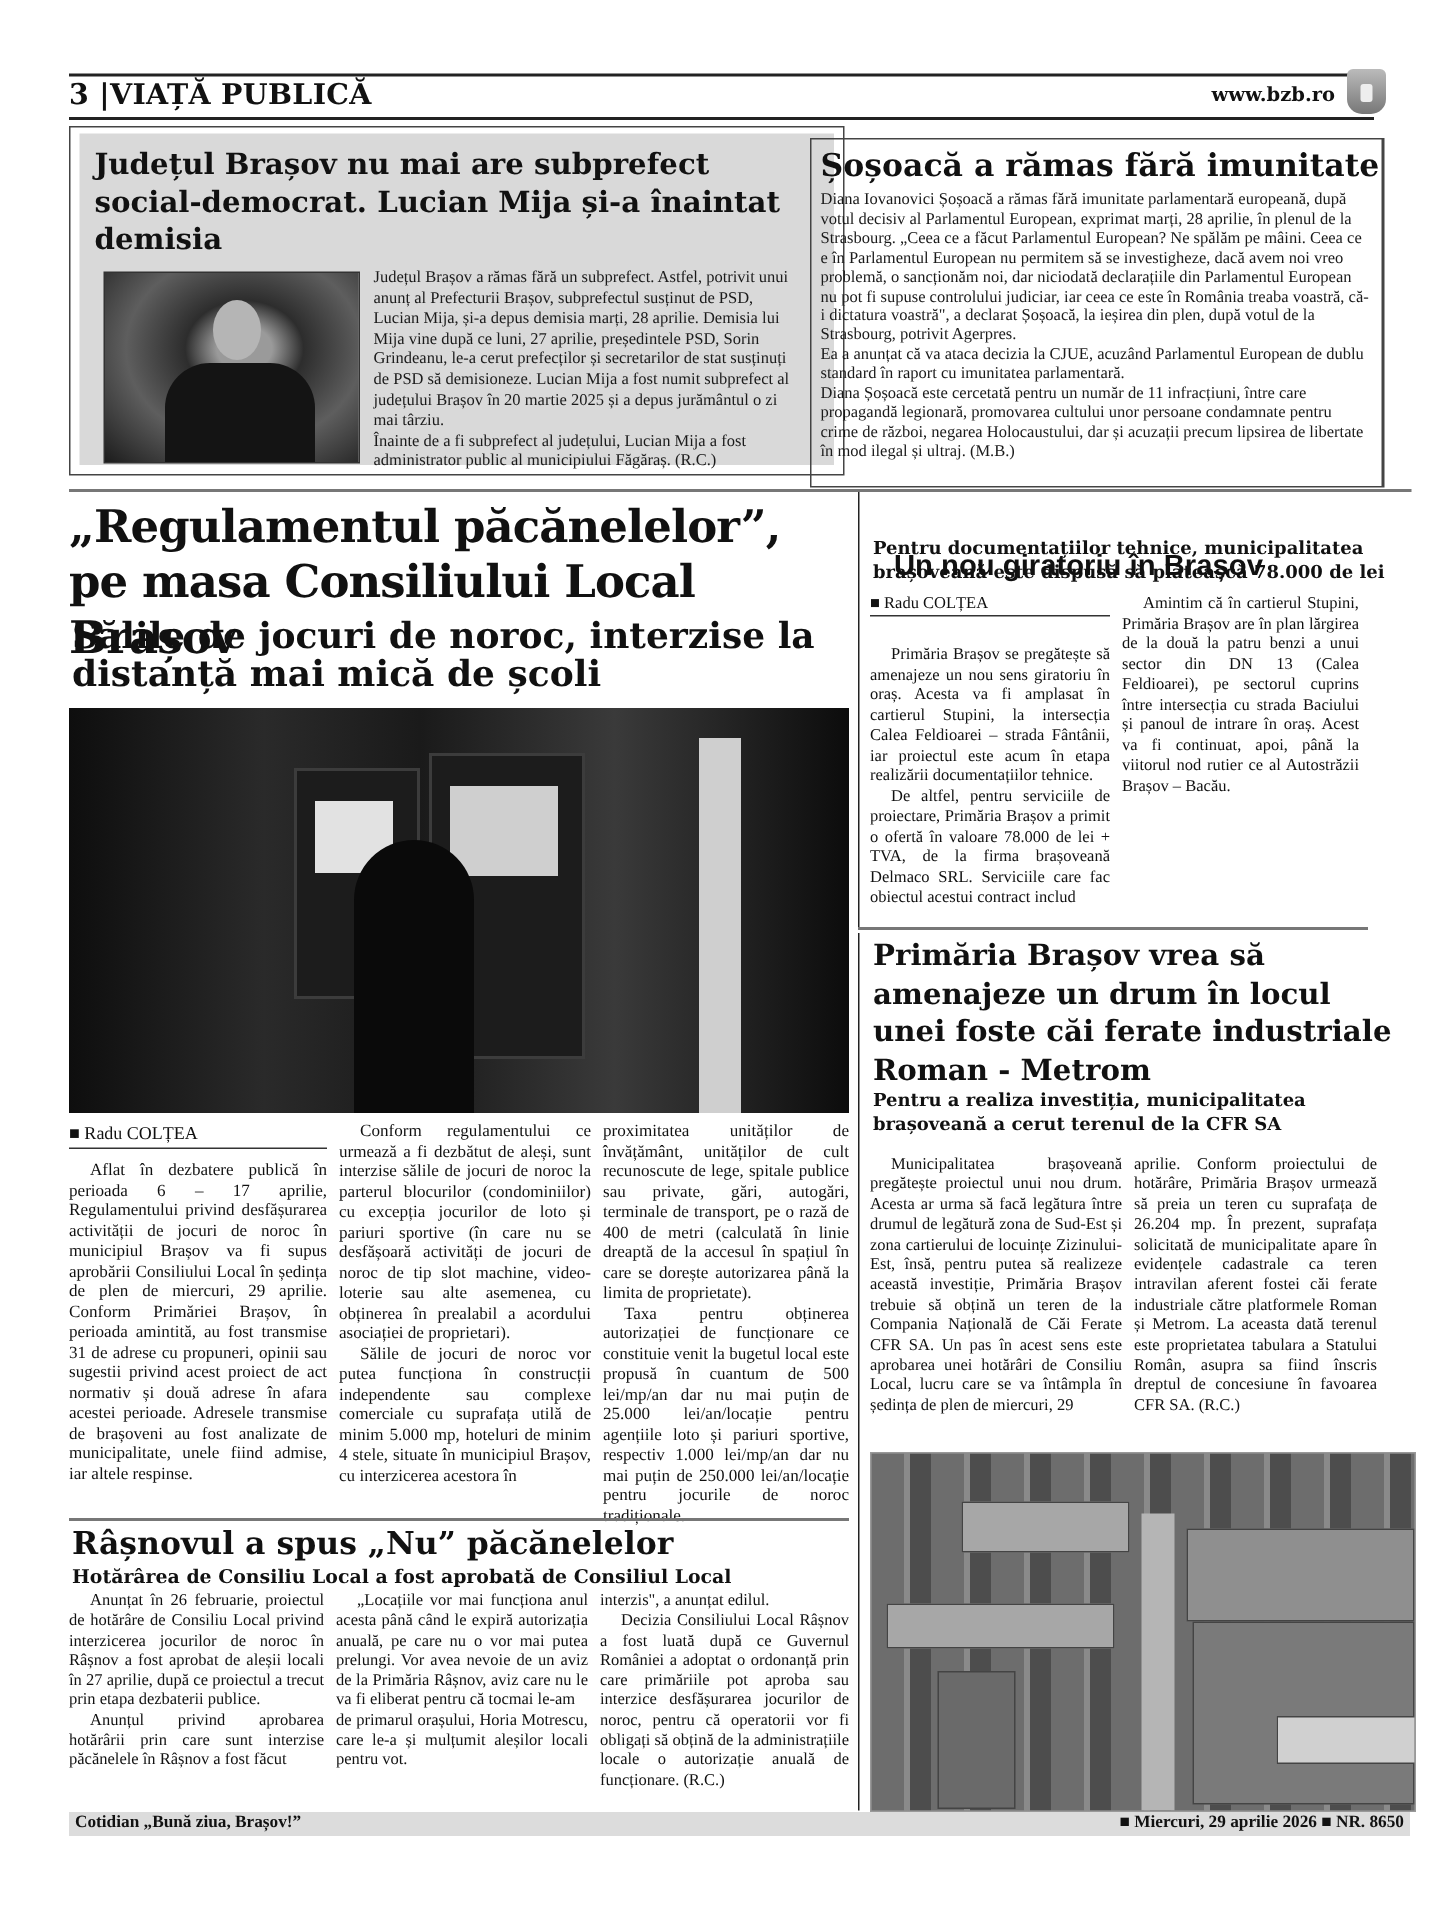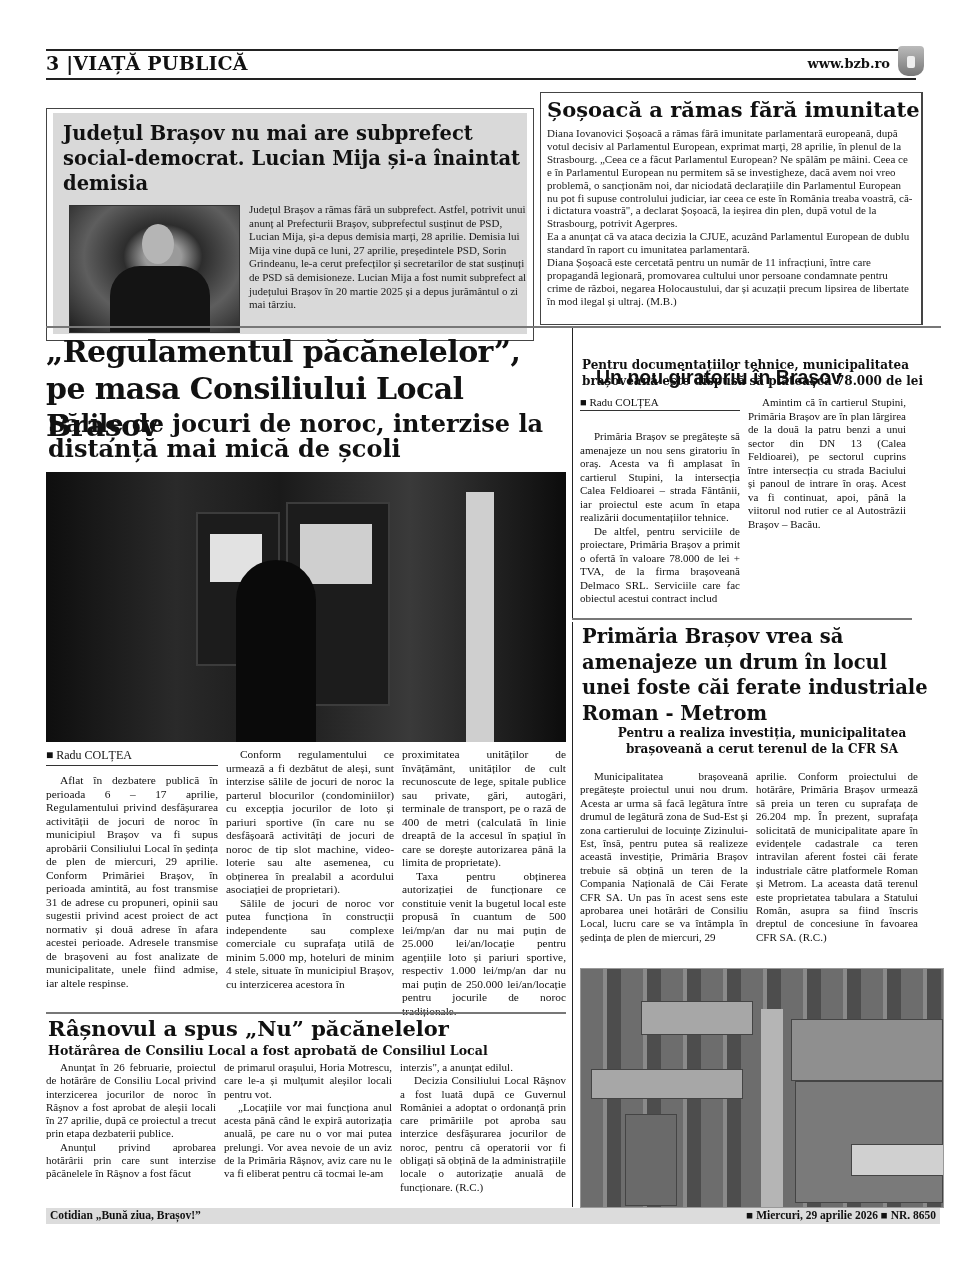--- a/index.html
+++ b/index.html
@@ -7,21 +7,21 @@
   .abs { position:absolute; }
   .rule { position:absolute; background:#222; }
 
   
   #hdr-left { left:46px; top:52px; font-family:"DejaVu Serif", serif; font-weight:bold; font-size:19px; letter-spacing:0.2px; }
   #hdr-right { right:80px; top:56px; font-family:"DejaVu Serif", serif; font-weight:bold; font-size:13px; }
   #crest { right:46px; top:46px; width:26px; height:30px; background:linear-gradient(#bbb,#777); border-radius:4px 4px 10px 10px; }
   #crest::after { content:""; position:absolute; left:9px; top:10px; width:8px; height:12px; background:#eee; border-radius:2px; }
 
   
-  #box1 { left:46px; top:108px; width:486px; height:231px; border:1px solid #444; }
+  #box1 { left:46px; top:84px; width:486px; height:231px; border:1px solid #444;padding-left:29px; }
   #box1-inner { position:absolute; left:6px; top:4px; right:6px; bottom:6px; background:#d9d9d9; }
   #box1-title { position:absolute; left:10px; top:8px; width:460px; font-family:"DejaVu Serif", serif; font-weight:bold; font-size:19.5px; line-height:25px; }
   #box1-photo { position:absolute; left:16px; top:92px; width:169px; height:126px; background:radial-gradient(ellipse at 55% 40%, #9a9a9a 0 14%, #2d2d2d 30%, #5e5e5e 60%, #1c1c1c 100%); border:1px solid #333; }
   #box1-photo .face { position:absolute; left:72px; top:18px; width:32px; height:40px; border-radius:50%; background:#b5b5b5; }
   #box1-photo .coat { position:absolute; left:40px; top:60px; width:100px; height:66px; background:#141414; border-radius:30px 30px 0 0; }
   #box1-text { position:absolute; left:196px; top:90px; width:282px; font-family:"Liberation Serif", serif; font-size:11px; line-height:13.6px; color:#1a1a1a; }
 
   
   #box2 { left:540px; top:92px; width:380px; height:231px; border:1px solid #444; border-right:2px solid #444; }
   #box2-title { position:absolute; left:6px; top:4px; font-family:"DejaVu Serif", serif; font-weight:bold; font-size:21px; white-space:nowrap; }
@@ -38,21 +38,21 @@
   .col p { margin:0; text-indent:14px; }
 
   
   #vline1 { left:572px; top:328px; width:1px; height:292px; }
   #giro-title { left:596px; top:330px; font-family:Liberation Sans, sans-serif; font-weight:bold; font-size:19.5px; white-space:nowrap;margin-top:36px; }
   #giro-sub { left:582px; top:357px; width:360px; font-family:"DejaVu Serif", serif; font-weight:bold; font-size:12px; line-height:16px; }
   #giro-byline { left:580px; top:396px; width:160px; font-family:"Liberation Serif", serif; font-size:11px; border-bottom:1px solid #333; padding-bottom:2px; }
 
   #vline2 { left:572px; top:622px; width:1px; height:585px; }
   #metrom-title { left:582px; top:624px; width:360px; font-family:"DejaVu Serif", serif; font-weight:bold; font-size:19.5px; line-height:25.5px; }
-  #metrom-sub { left:582px; top:726px; width:360px; font-family:"DejaVu Serif", serif; font-weight:bold; font-size:12px; line-height:15.5px;text-align:center; }
+  #metrom-sub { left:582px; top:726px; width:360px; font-family:"DejaVu Serif", serif; font-weight:bold; font-size:12px; line-height:15.5px; }
   #metrom-photo { left:580px; top:968px; width:362px; height:238px; background:repeating-linear-gradient(90deg,#6d6d6d 0 22px,#8a8a8a 22px 26px,#4d4d4d 26px 40px), #777; overflow:hidden; border:1px solid #999; }
   #metrom-photo .b { position:absolute; background:#a7a7a7; border:1px solid #444; }
   #metrom-photo .d { position:absolute; background:#3a3a3a; }
 
   
   #rasnov-title { left:48px; top:1016px; font-family:"DejaVu Serif", serif; font-weight:bold; font-size:21px; white-space:nowrap; }
   #rasnov-sub { left:48px; top:1043px; font-family:"DejaVu Serif", serif; font-weight:bold; font-size:12.6px; white-space:nowrap; }
 
   
   #footer { left:46px; top:1208px; width:894px; height:16px; background:#dcdcdc; }
@@ -70,20 +70,21 @@
 
 <div class="abs" id="box1">
   <div id="box1-inner">
     <div id="box1-title">Județul Brașov nu mai are subprefect social-democrat. Lucian Mija și-a înaintat demisia</div>
     <div id="box1-photo">
       <div class="coat"></div>
       <div class="face"></div>
     </div>
     <div id="box1-text">
       <div>Județul Brașov a rămas fără un subprefect. Astfel, potrivit unui anunț al Prefecturii Brașov, subprefectul susținut de PSD, Lucian Mija, și-a depus demisia marți, 28 aprilie. Demisia lui Mija vine după ce luni, 27 aprilie, președintele PSD, Sorin Grindeanu, le-a cerut prefecților și secretarilor de stat susținuți de PSD să demisioneze. Lucian Mija a fost numit subprefect al județului Brașov în 20 martie 2025 și a depus jurământul o zi mai târziu.</div>
+      <div>Înainte de a fi subprefect al județului, Lucian Mija a fost administrator public al municipiului Făgăraș. (R.C.)</div>
     </div>
   </div>
 </div>
 
 <div class="abs" id="box2">
   <div id="box2-title">Șoșoacă a rămas fără imunitate</div>
   <div id="box2-text">
     <div>Diana Iovanovici Șoșoacă a rămas fără imunitate parlamentară europeană, după votul decisiv al Parlamentul European, exprimat marți, 28 aprilie, în plenul de la Strasbourg. „Ceea ce a făcut Parlamentul European? Ne spălăm pe mâini. Ceea ce e în Parlamentul European nu permitem să se investigheze, dacă avem noi vreo problemă, o sancționăm noi, dar niciodată declarațiile din Parlamentul European nu pot fi supuse controlului judiciar, iar ceea ce este în România treaba voastră, că-i dictatura voastră", a declarat Șoșoacă, la ieșirea din plen, după votul de la Strasbourg, potrivit Agerpres.</div>
     <div>Ea a anunțat că va ataca decizia la CJUE, acuzând Parlamentul European de dublu standard în raport cu imunitatea parlamentară.</div>
     <div>Diana Șoșoacă este cercetată pentru un număr de 11 infracțiuni, între care propagandă legionară, promovarea cultului unor persoane condamnate pentru crime de război, negarea Holocaustului, dar și acuzații precum lipsirea de libertate în mod ilegal și ultraj. (M.B.)</div>
@@ -149,22 +150,22 @@
 </div>
 
 <div class="rule" style="left:46px;top:1012px;width:520px;height:2px;background:#777;"></div>
 <div class="abs" id="rasnov-title">Râșnovul a spus „Nu” păcănelelor</div>
 <div class="abs" id="rasnov-sub">Hotărârea de Consiliu Local a fost aprobată de Consiliul Local</div>
 <div class="col" style="left:46px;top:1061px;width:170px;font-size:11px;line-height:13.3px;">
   <p>Anunțat în 26 februarie, proiectul de hotărâre de Consiliu Local privind interzicerea jocurilor de noroc în Râșnov a fost aprobat de aleșii locali în 27 aprilie, după ce proiectul a trecut prin etapa dezbaterii publice.</p>
   <p>Anunțul privind aprobarea hotărârii prin care sunt interzise păcănelele în Râșnov a fost făcut</p>
 </div>
 <div class="col" style="left:224px;top:1061px;width:168px;font-size:11px;line-height:13.3px;">
+  <p>„Locațiile vor mai funcționa anul acesta până când le expiră autorizația anuală, pe care nu o vor mai putea prelungi. Vor avea nevoie de un aviz de la Primăria Râșnov, aviz care nu le va fi eliberat pentru că tocmai le-am</p>
   <p style="text-indent:0;">de primarul orașului, Horia Motrescu, care le-a și mulțumit aleșilor locali pentru vot.</p>
-  <p>„Locațiile vor mai funcționa anul acesta până când le expiră autorizația anuală, pe care nu o vor mai putea prelungi. Vor avea nevoie de un aviz de la Primăria Râșnov, aviz care nu le va fi eliberat pentru că tocmai le-am</p>
 </div>
 <div class="col" style="left:400px;top:1061px;width:166px;font-size:11px;line-height:13.3px;">
   <p style="text-indent:0;">interzis", a anunțat edilul.</p>
   <p>Decizia Consiliului Local Râșnov a fost luată după ce Guvernul României a adoptat o ordonanță prin care primăriile pot aproba sau interzice desfășurarea jocurilor de noroc, pentru că operatorii vor fi obligați să obțină de la administrațiile locale o autorizație anuală de funcționare. (R.C.)</p>
 </div>
 
 <div class="abs" id="footer">
   <span id="footer-left">Cotidian „Bună ziua, Brașov!”</span>
   <span id="footer-right">■ Miercuri, 29 aprilie 2026 ■ NR. 8650</span>
 </div>

